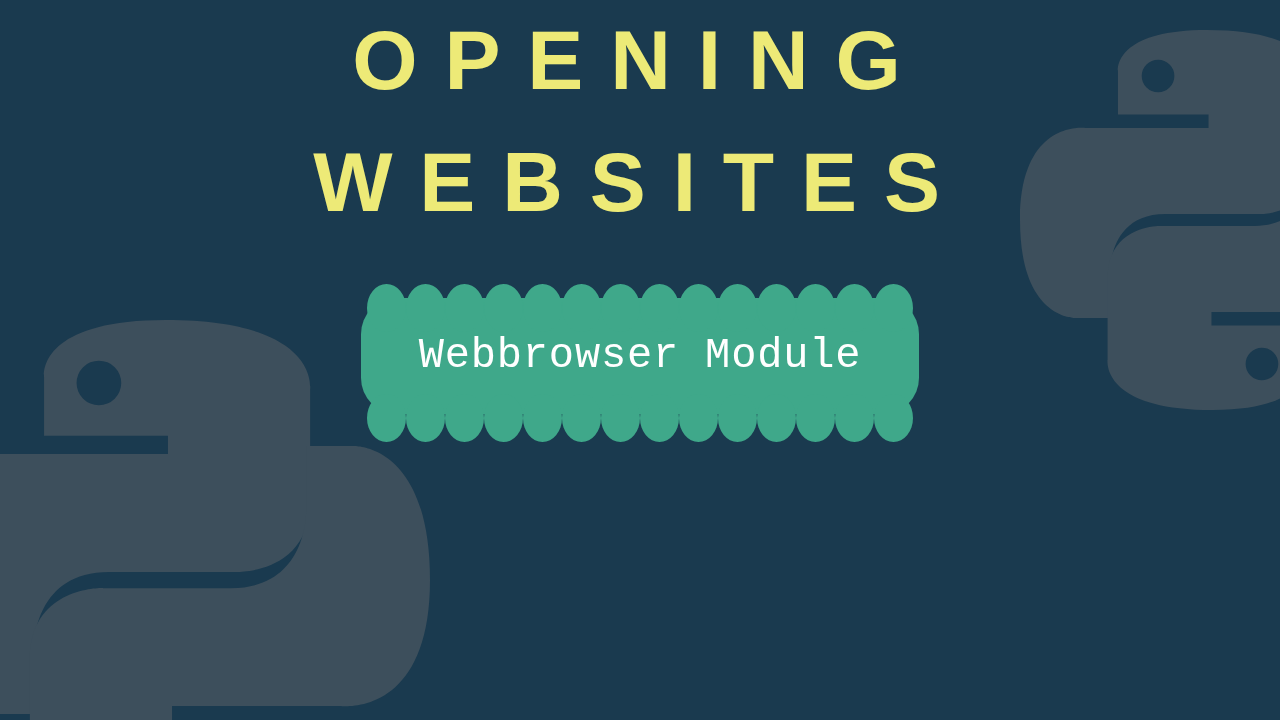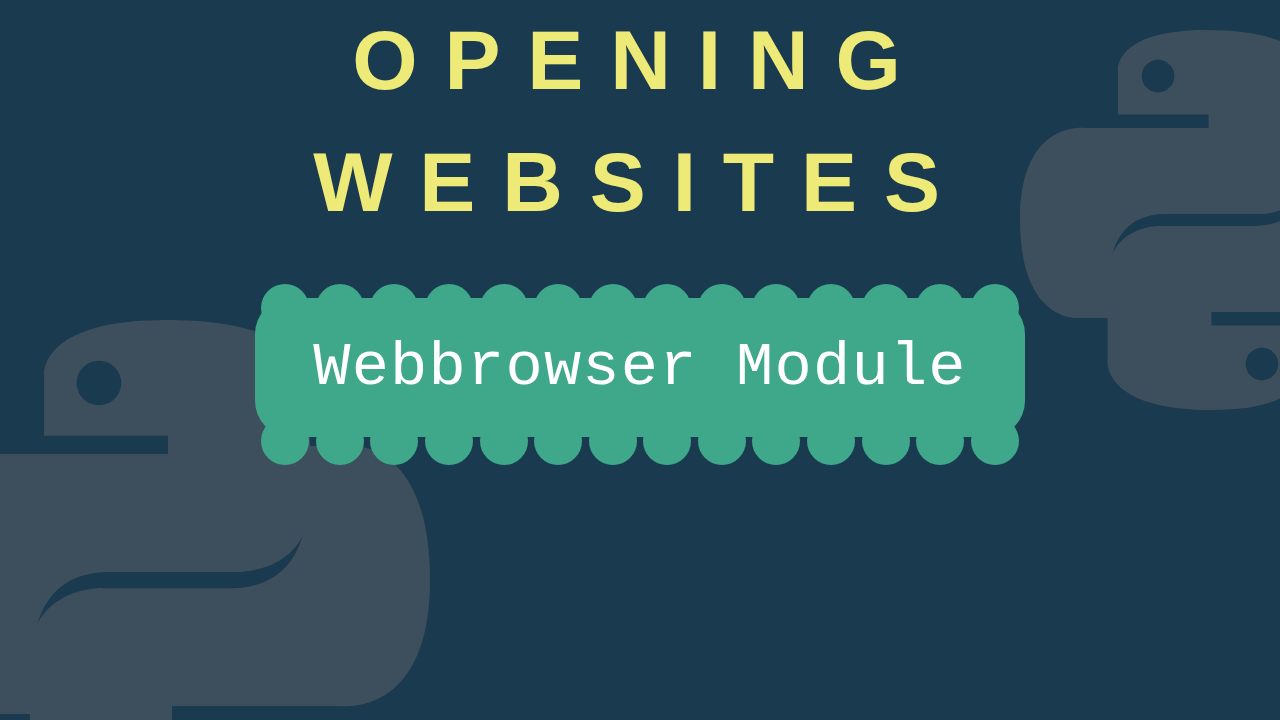--- a/index.html
+++ b/index.html
@@ -72,21 +72,21 @@
   .bump {
     width: 48px; height: 48px;
     background: #3fa88a;
     border-radius: 50%;
   }
   .sub-label {
     position: relative;
     z-index: 1;
     color: #ffffff;
     font-family: "Courier New", Courier, monospace;
-    font-size: 62px;
+    font-size: 42px;
     letter-spacing: 0.02em;
     padding: 34px 58px;
     white-space: nowrap;
   }
 </style>
 </head>
 <body>
 
 <div class="bg-icon bg-top-right">
   <svg width="380" height="380" viewBox="0 0 256 256">

